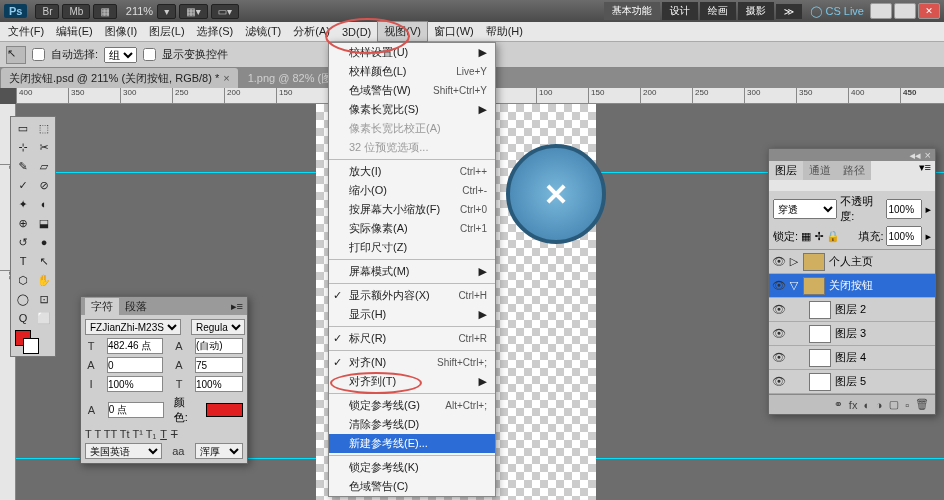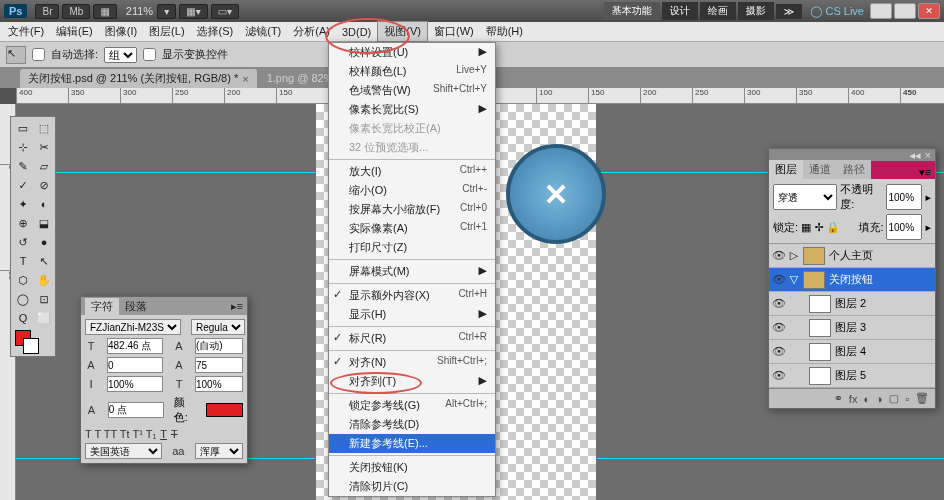--- a/index.html
+++ b/index.html
@@ -18,21 +18,21 @@
 .winbtn.min{background:#ddd}.winbtn.max{background:#ddd}.winbtn.close{background:#d9534f;color:#fff}
 .menubar{height:20px;background:#e8e8e8;display:flex;align-items:center;padding:0 2px;border-bottom:1px solid #aaa}
 .menubar .mi{padding:2px 6px;color:#222;cursor:default}
 .menubar .mi.open{background:#d0d0d0;border:1px solid #888;position:relative}
 .circle1{position:absolute;left:325px;top:18px;width:85px;height:36px;border:2px solid #d9534f;border-radius:50%;pointer-events:none;z-index:100}
 .circle2{position:absolute;left:330px;top:372px;width:92px;height:22px;border:2px solid #d9534f;border-radius:50%;pointer-events:none;z-index:100}
 .options{height:26px;background:#cfcfcf;display:flex;align-items:center;padding:0 6px;border-bottom:1px solid #888;gap:6px;color:#222}
 .options .ico{width:20px;height:18px;background:#bbb;border:1px solid #888}
 .options input[type=checkbox]{vertical-align:middle}
 .options select{font-size:11px}
-.tabs{height:20px;background:#8a8a8a;display:flex;align-items:flex-end;padding:0 20px;gap:2px}
+.tabs{height:20px;background:#8a8a8a;display:flex;padding:0 1px;gap:2px}
 .tab{background:#bfbfbf;padding:2px 8px;border-radius:3px 3px 0 0;font-size:10px;color:#222;display:flex;align-items:center;gap:4px}
 .tab.inactive{background:#8a8a8a;color:#d0d0d0}
 .tab .x{color:#555;cursor:pointer}
 .ruler-h{height:16px;background:#e6e6e6;border-bottom:1px solid #888;position:relative;overflow:hidden;margin-left:16px}
 .ruler-h .tick{position:absolute;top:0;font-size:8px;color:#444;border-left:1px solid #888;height:16px;padding-left:2px}
 .workarea{position:absolute;left:16px;top:104px;right:0;bottom:0;background:#6d6d6d}
 .ruler-v{position:absolute;left:0;top:104px;width:16px;bottom:0;background:#e6e6e6;border-right:1px solid #888}
 .ruler-v .tick{position:absolute;left:0;font-size:8px;color:#444;border-top:1px solid #888;width:16px;writing-mode:vertical-rl}
 .canvas{position:absolute;left:300px;top:0;width:280px;height:396px;background-image:repeating-conic-gradient(#ccc 0 25%,#fff 0 50%);background-size:16px 16px}
 .guide-h{position:absolute;left:0;right:0;height:1px;background:#00e0ff}
@@ -45,35 +45,35 @@
 .toolbox .sw .bg{position:absolute;left:10px;top:10px;width:16px;height:16px;background:#fff;border:1px solid #000}
 .charpanel{position:absolute;left:80px;top:296px;width:168px;background:#cfcfcf;border:1px solid #666;box-shadow:2px 2px 8px rgba(0,0,0,.4)}
 .charpanel .hdr{height:18px;background:#9a9a9a;display:flex;align-items:center;padding:0 4px;gap:6px;color:#222;font-size:10px}
 .charpanel .hdr .tabh{background:#cfcfcf;padding:1px 6px}
 .charpanel .body{padding:4px;display:flex;flex-direction:column;gap:3px}
 .charpanel .row{display:flex;align-items:center;gap:10px}
 .charpanel select,.charpanel input{font-size:10px;height:16px;border:1px solid #888}
 .charpanel .ico{width:14px;text-align:center;color:#333}
 .charpanel .color{width:40px;height:14px;background:#e02020;border:1px solid #000}
 .dropdown{position:absolute;left:328px;top:42px;width:168px;background:#f4f4f4;border:1px solid #888;box-shadow:2px 2px 8px rgba(0,0,0,.4);z-index:50}
-.dropdown .it{display:flex;padding:2px 8px 2px 20px;font-size:11px;color:#222;position:relative}
+.dropdown .it{display:flex;align-items:center;padding:2px 8px 2px 20px;font-size:11px;color:#222;position:relative}
 .dropdown .it.disabled{color:#999}
 .dropdown .it.hover{background:#2b6cd6;color:#fff}
 .dropdown .it .sc{margin-left:auto;font-size:10px;color:#555}
 .dropdown .it .arrow{margin-left:auto}
 .dropdown .it .chk{position:absolute;left:4px}
 .dropdown hr{border:none;border-top:1px solid #bbb;margin:2px 0}
 .layers{position:absolute;right:8px;top:148px;width:168px;background:#cfcfcf;border:1px solid #666;box-shadow:2px 2px 8px rgba(0,0,0,.4)}
 .layers .topbar{height:12px;background:#8a8a8a;display:flex;justify-content:flex-end;align-items:center;padding:0 4px;gap:4px;color:#ddd;font-size:9px}
-.layers .tabsrow{height:18px;background:#be185d;display:flex;align-items:flex-end;font-size:10px}
+.layers .tabsrow{height:30px;background:#e5e5e5;display:flex;align-items:flex-start;font-size:10px}
 .layers .tabsrow .lt{padding:2px 6px;background:#cfcfcf}
 .layers .tabsrow .lt.inac{background:#bfbfbf;color:#555}
 .layers .opts{padding:3px 4px;display:flex;flex-direction:column;gap:2px;border-bottom:1px solid #999}
 .layers .opts .r{display:flex;align-items:center;gap:3px;font-size:10px}
-.layers .opts input,.layers .opts select{font-size:10px;height:26px}
+.layers .opts input,.layers .opts select{font-size:10px;height:20px}
 .layers .list{max-height:180px;overflow:auto}
 .layers .lr{display:flex;align-items:center;height:24px;border-bottom:1px solid #aaa;font-size:10px}
 .layers .lr .eye{width:20px;text-align:center;color:#333}
 .layers .lr .thumb{width:22px;height:18px;border:1px solid #777;margin:0 4px;background:#fff}
 .layers .lr .thumb.folder{background:#d0b060}
 .layers .lr.selected{background:#2b6cd6;color:#fff}
 .layers .lr .arrow{width:10px;text-align:center}
 .layers .foot{height:20px;background:#bfbfbf;border-top:1px solid #888;display:flex;align-items:center;justify-content:flex-end;gap:6px;padding:0 6px;color:#444;font-size:10px}
 </style>
 </head>
@@ -322,24 +322,24 @@
       <span class="sc">Alt+Ctrl+;</span>
     </div>
     <div class="it">
       <span>清除参考线(D)</span>
     </div>
     <div class="it hover">
       <span>新建参考线(E)...</span>
     </div>
     <hr>
     <div class="it">
-      <span>关闭按钮(K)</span>
-    </div>
-    <div class="it">
-      <span>清除切片(C)</span>
+      <span>锁定参考线(K)</span>
+    </div>
+    <div class="it">
+      <span>色域警告(C)</span>
     </div>
   </div>
 
 <div class="layers">
   <div class="topbar">
       <span>◂◂</span>
       <span>×</span>
     </div>
   <div class="tabsrow">
     <span class="lt">图层</span>

